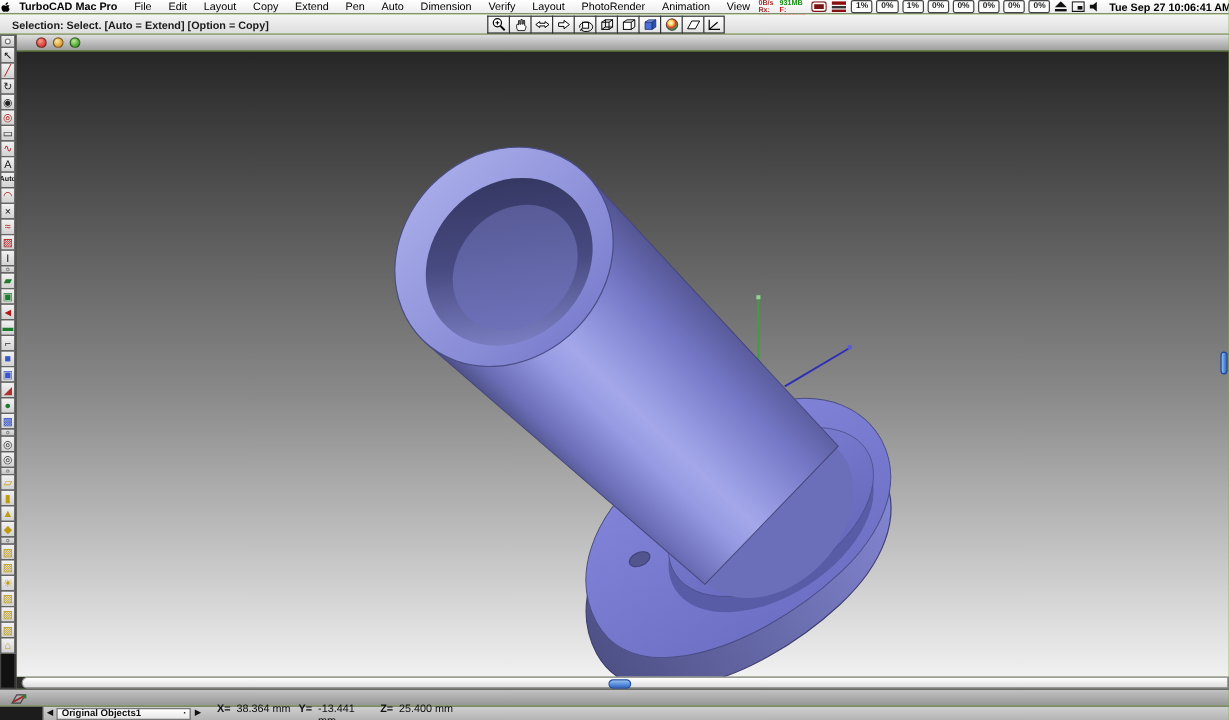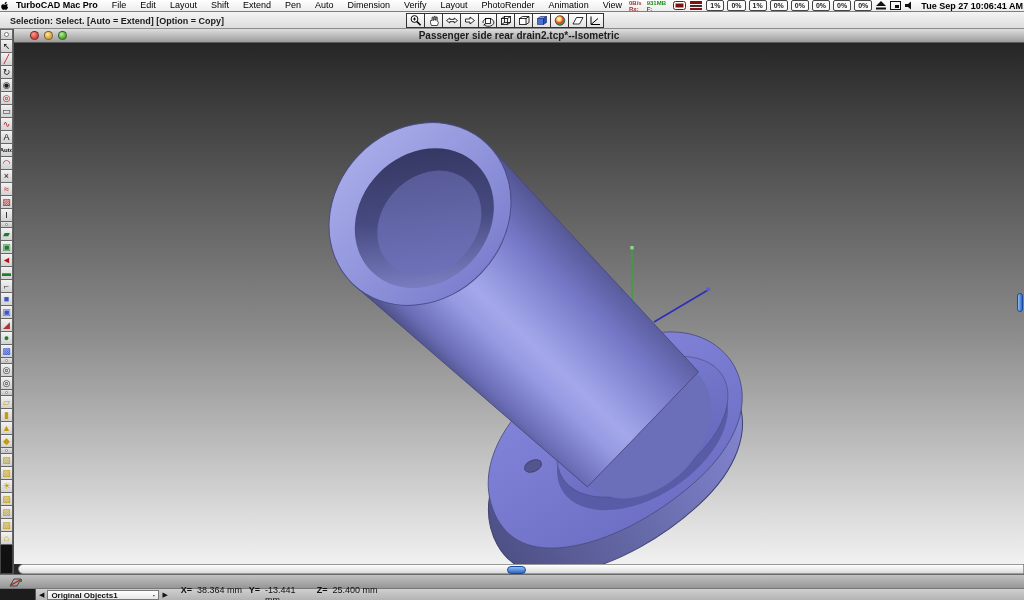--- a/index.html
+++ b/index.html
@@ -75,21 +75,21 @@
                 background:linear-gradient(#c2c2c2,#969696); border-top:1px solid #6a6a6a; }
   .wpicon { position:absolute; left:8px; top:1px; }
 
   
   .statusbar { position:absolute; left:0; top:588px; width:1024px; height:12px;
                background:linear-gradient(#cfcfcf,#b4b4b4); border-top:1px solid #787878;
                display:flex; align-items:center; font-size:9px; color:#111; }
   .sb-corner { width:36px; height:100%; background:#1c1c1c; border-right:1px solid #555; }
   .sb-arrow { font-size:7px; padding:0 3px; line-height:10px; color:#111; }
   .layerbox { width:112px; height:10px; background:linear-gradient(#ffffff,#e6e6e6); border:1px solid #777;
-              font-size:8px; font-weight:bold; line-height:9px; padding:0 3px; display:flex; }
+              font-size:8px; font-weight:bold; line-height:9px; padding:0 3px; display:flex;align-items:center; }
   .layerdot { margin-left:auto; }
   .coords { display:flex; gap:6px; margin-left:10px; }
   .coord { display:flex; gap:5px; width:62px; }
   .coord b { font-weight:bold; }
   .coord span { font-weight:normal; }
   svg { display:block; }
 </style>
 </head>
 <body>
 
@@ -100,21 +100,21 @@
       <svg width="9" height="10" viewBox="0 0 9 10">
         <path d="M5.1 1.6C5.5 1.1 6.2.8 6.8.8c0 .6-.2 1.2-.6 1.6-.4.5-1 .8-1.6.7 0-.5.2-1.1.5-1.5z" fill="#000"></path>
         <path d="M6.5 3.3c-.8 0-1.4.5-1.8.5-.4 0-1-.5-1.7-.5C2.1 3.3 1.2 4 1.2 5.4c0 1.6 1.2 3.4 2 3.4.4 0 .8-.3 1.5-.3.6 0 1 .3 1.5.3.7 0 1.8-1.6 1.8-2.5-1-.5-1.2-2-.1-2.6-.4-.3-.9-.4-1.4-.4z" fill="#000"></path>
       </svg>
     </span>
     <span class="menu-item app">TurboCAD Mac Pro</span>
     <span id="menu-items" style="display:flex">
         <span class="menu-item">File</span>
         <span class="menu-item">Edit</span>
         <span class="menu-item">Layout</span>
-        <span class="menu-item">Shift</span>
+        <span class="menu-item">Copy</span>
         <span class="menu-item">Extend</span>
         <span class="menu-item">Pen</span>
         <span class="menu-item">Auto</span>
         <span class="menu-item">Dimension</span>
         <span class="menu-item">Verify</span>
         <span class="menu-item">Layout</span>
         <span class="menu-item">PhotoRender</span>
         <span class="menu-item">Animation</span>
         <span class="menu-item">View</span>
       </span>
@@ -304,21 +304,20 @@
       <div class="ptool" style="color: rgb(192, 154, 16);">▨</div>
       <div class="ptool" style="color: rgb(192, 154, 16);">☀</div>
       <div class="ptool" style="color: rgb(192, 154, 16);">▨</div>
       <div class="ptool" style="color: rgb(192, 154, 16);">▨</div>
       <div class="ptool" style="color: rgb(192, 154, 16);">▨</div>
       <div class="ptool" style="color: rgb(192, 154, 16);">⌂</div>
       <div class="pfill"></div>
     </div>
 
   <div class="titlebar">
-    <span class="wintitle">Passenger side rear drain2.tcp*--Isometric</span>
     <span class="lights">
       <span class="light red"></span>
       <span class="light yellow"></span>
       <span class="light green"></span>
     </span>
   </div>
 
   <div class="viewport">
     <svg width="1010" height="521" viewBox="0 0 1010 521">
       <defs>

